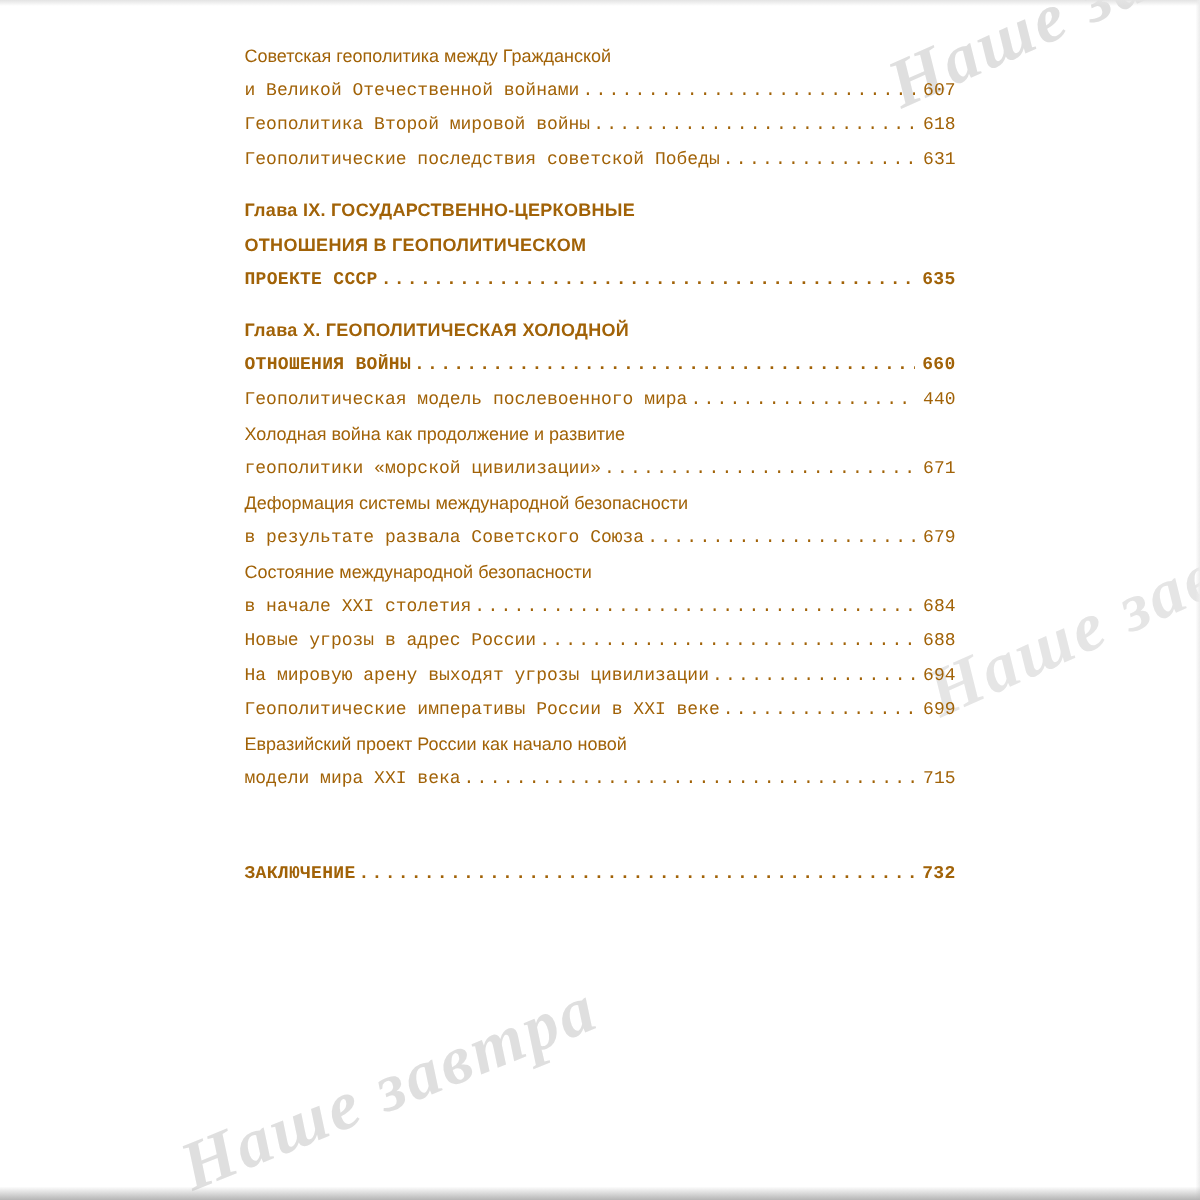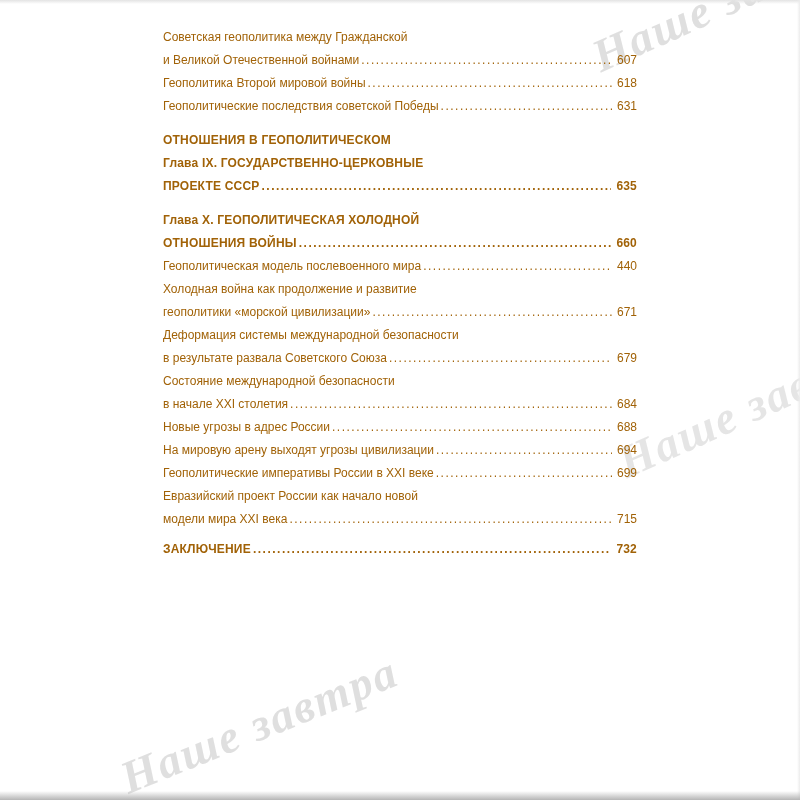--- a/index.html
+++ b/index.html
@@ -59,25 +59,26 @@
     font-size: 12px;
     line-height: 23px;
     color: #a16207;
   }
   .entry { margin: 0; }
   .entry.chapter {
     font-weight: 700;
     letter-spacing: 0.2px;
   }
   .entry.gap-small { margin-top: 11px; }
-  .entry.gap-large { margin-top: 7px; }
+  .entry.gap-large { margin-top: 40px; }
   .line { white-space: nowrap; }
   .line.last {
     display: flex;
     align-items: center;
+    font-family: Liberation Mono, monospace;
   }
   .line .txt { flex: 0 0 auto; }
   .dots {
     flex: 1 1 auto;
     overflow: hidden;
     white-space: nowrap;
     margin: 0 3px 0 2px;
     min-width: 0;
   }
   .dots::after {
@@ -115,22 +116,22 @@
         </div>
       </div>
       <div class="entry">
         <div class="line last">
           <span class="txt">Геополитические последствия советской Победы</span>
           <span class="dots"></span>
           <span class="pg">631</span>
         </div>
       </div>
       <div class="entry chapter gap-small">
+        <div class="line"><span class="txt">Глава IX. ГОСУДАРСТВЕННО-ЦЕРКОВНЫЕ</span></div>
         <div class="line"><span class="txt">ОТНОШЕНИЯ В ГЕОПОЛИТИЧЕСКОМ</span></div>
-        <div class="line"><span class="txt">Глава IX. ГОСУДАРСТВЕННО-ЦЕРКОВНЫЕ</span></div>
         <div class="line last">
           <span class="txt">ПРОЕКТЕ СССР</span>
           <span class="dots"></span>
           <span class="pg">635</span>
         </div>
       </div>
       <div class="entry chapter gap-small">
         <div class="line"><span class="txt">Глава X. ГЕОПОЛИТИЧЕСКАЯ ХОЛОДНОЙ</span></div>
         <div class="line last">
           <span class="txt">ОТНОШЕНИЯ ВОЙНЫ</span>

